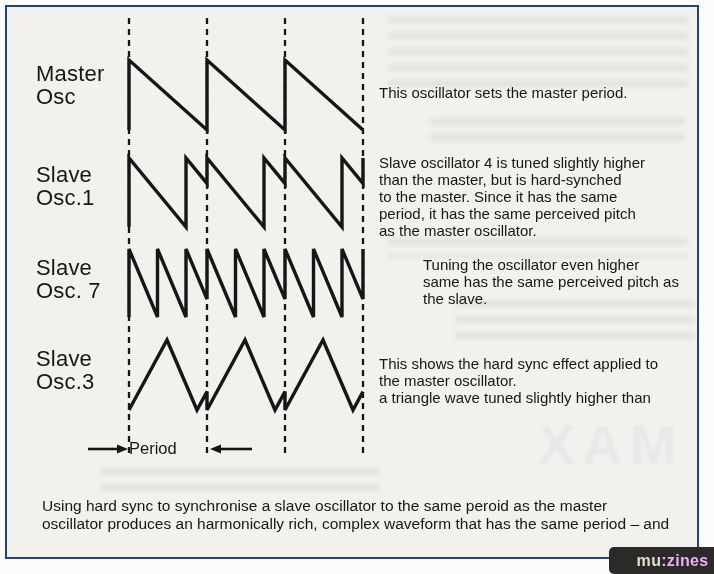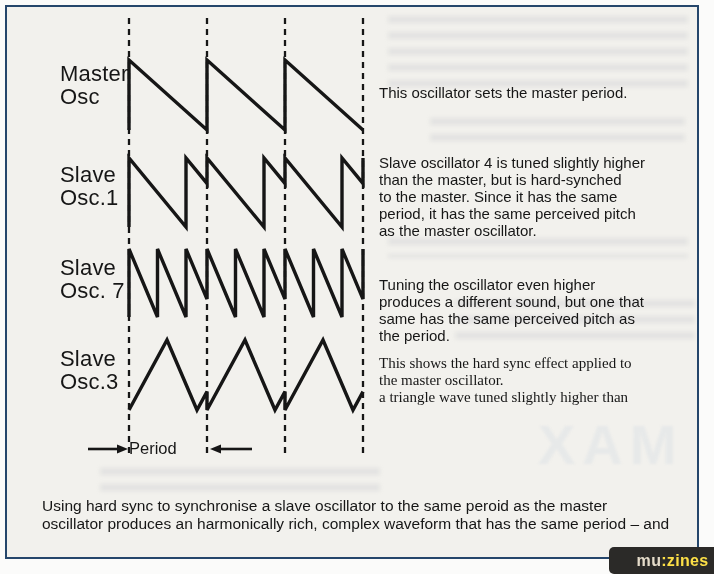--- a/index.html
+++ b/index.html
@@ -19,42 +19,42 @@
     filter:blur(2px);
   }
   .ghost-xam{
     position:absolute;left:538px;top:412px;
     font-size:56px;font-weight:bold;letter-spacing:7px;
     color:#e7e9e9;filter:blur(1px);
   }
   svg.overlay{position:absolute;left:0;top:0;pointer-events:none;}
   .row-label{
     position:absolute;left:36px;
-    font-size:22px;line-height:23px;letter-spacing:.2px;margin-left:24px;
+    font-size:22px;line-height:23px;letter-spacing:.2px;
   }
   .row-desc{
     position:absolute;left:379px;
     font-size:15px;line-height:17px;white-space:nowrap;
   }
   .period-label{
     position:absolute;left:129px;top:439px;width:78px;
     font-size:16.5px;
   }
   .caption{
     position:absolute;left:42px;top:497px;
     font-size:15.5px;line-height:17.5px;white-space:nowrap;
   }
   .badge{
     position:absolute;left:609px;top:547px;width:127px;height:27px;
     background:#2b2a28;border-radius:5px 0 0 5px;
     display:flex;align-items:center;justify-content:center;
     font-weight:bold;font-size:16px;letter-spacing:.3px;
   }
   .badge .mu{color:#e5dcca;}
-  .badge .zi{color:#fde047;}
+  .badge .zi{color:#f0abfc;}
 </style>
 </head>
 <body>
 
 <div class="frame"></div>
 
 <div class="ghost" style="left:388px;top:16px;width:300px;height:74px;"></div>
 <div class="ghost" style="left:430px;top:118px;width:255px;height:30px;"></div>
 <div class="ghost" style="left:388px;top:238px;width:300px;height:20px;"></div>
 <div class="ghost" style="left:455px;top:300px;width:240px;height:42px;"></div>
@@ -96,27 +96,26 @@
 <div class="row-desc" style="top:84px;">
   <div>This oscillator sets the master period.</div>
 </div>
 <div class="row-desc" style="top:154px;">
   <div>Slave oscillator 4 is tuned slightly higher</div>
   <div>than the master, but is hard-synched</div>
   <div>to the master. Since it has the same</div>
   <div>period, it has the same perceived pitch</div>
   <div>as the master oscillator.</div>
 </div>
-<div class="row-desc" style="top:276px;">
+<div class="row-desc" style="top:256px;margin-left:44px;">
   <div>Tuning the oscillator even higher</div>
-  <div>produces a different sound, but one that</div>
   <div>same has the same perceived pitch as</div>
-  <div>the period.</div>
+  <div>the slave.</div>
 </div>
-<div class="row-desc" style="top:355px;font-family:Liberation Serif, serif;">
+<div class="row-desc" style="top:355px;">
   <div>This shows the hard sync effect applied to</div>
   <div>the master oscillator.</div>
   <div>a triangle wave tuned slightly higher than</div>
 </div>
 
 <div class="period-label">Period</div>
 
 <div class="caption">
   <div>Using hard sync to synchronise a slave oscillator to the same peroid as the master</div>
   <div>oscillator produces an harmonically rich, complex waveform that has the same period – and</div>

